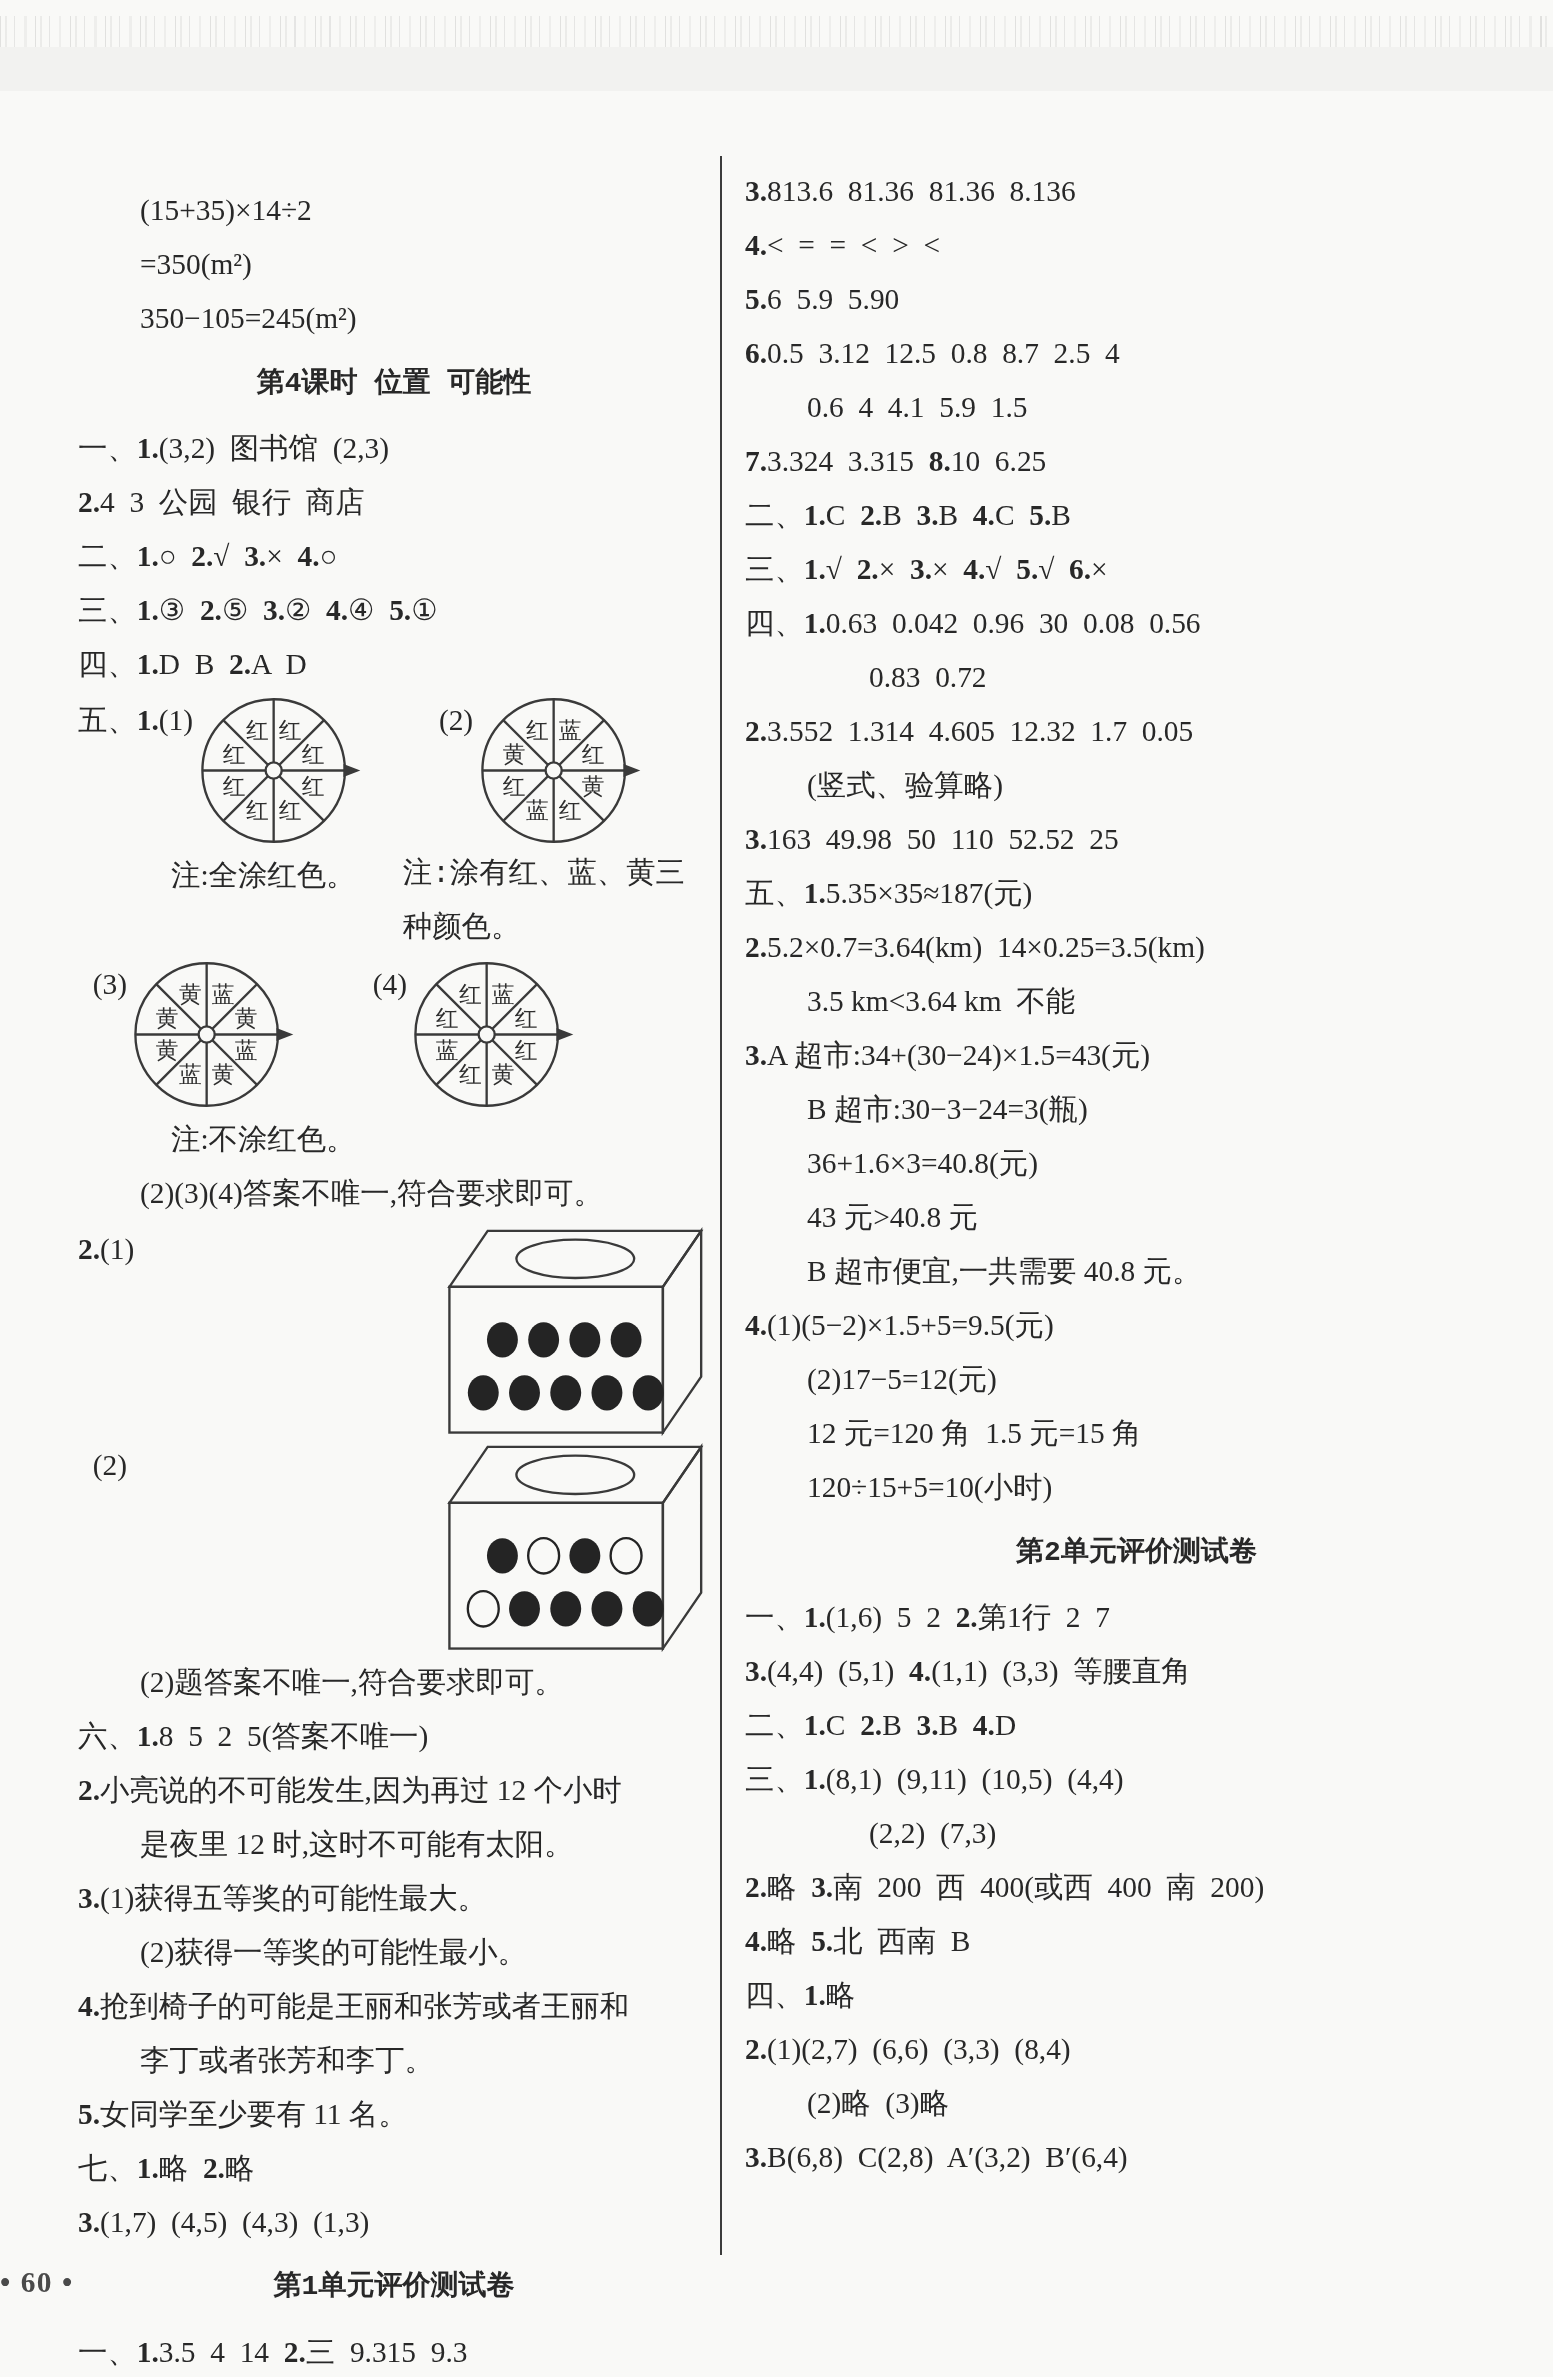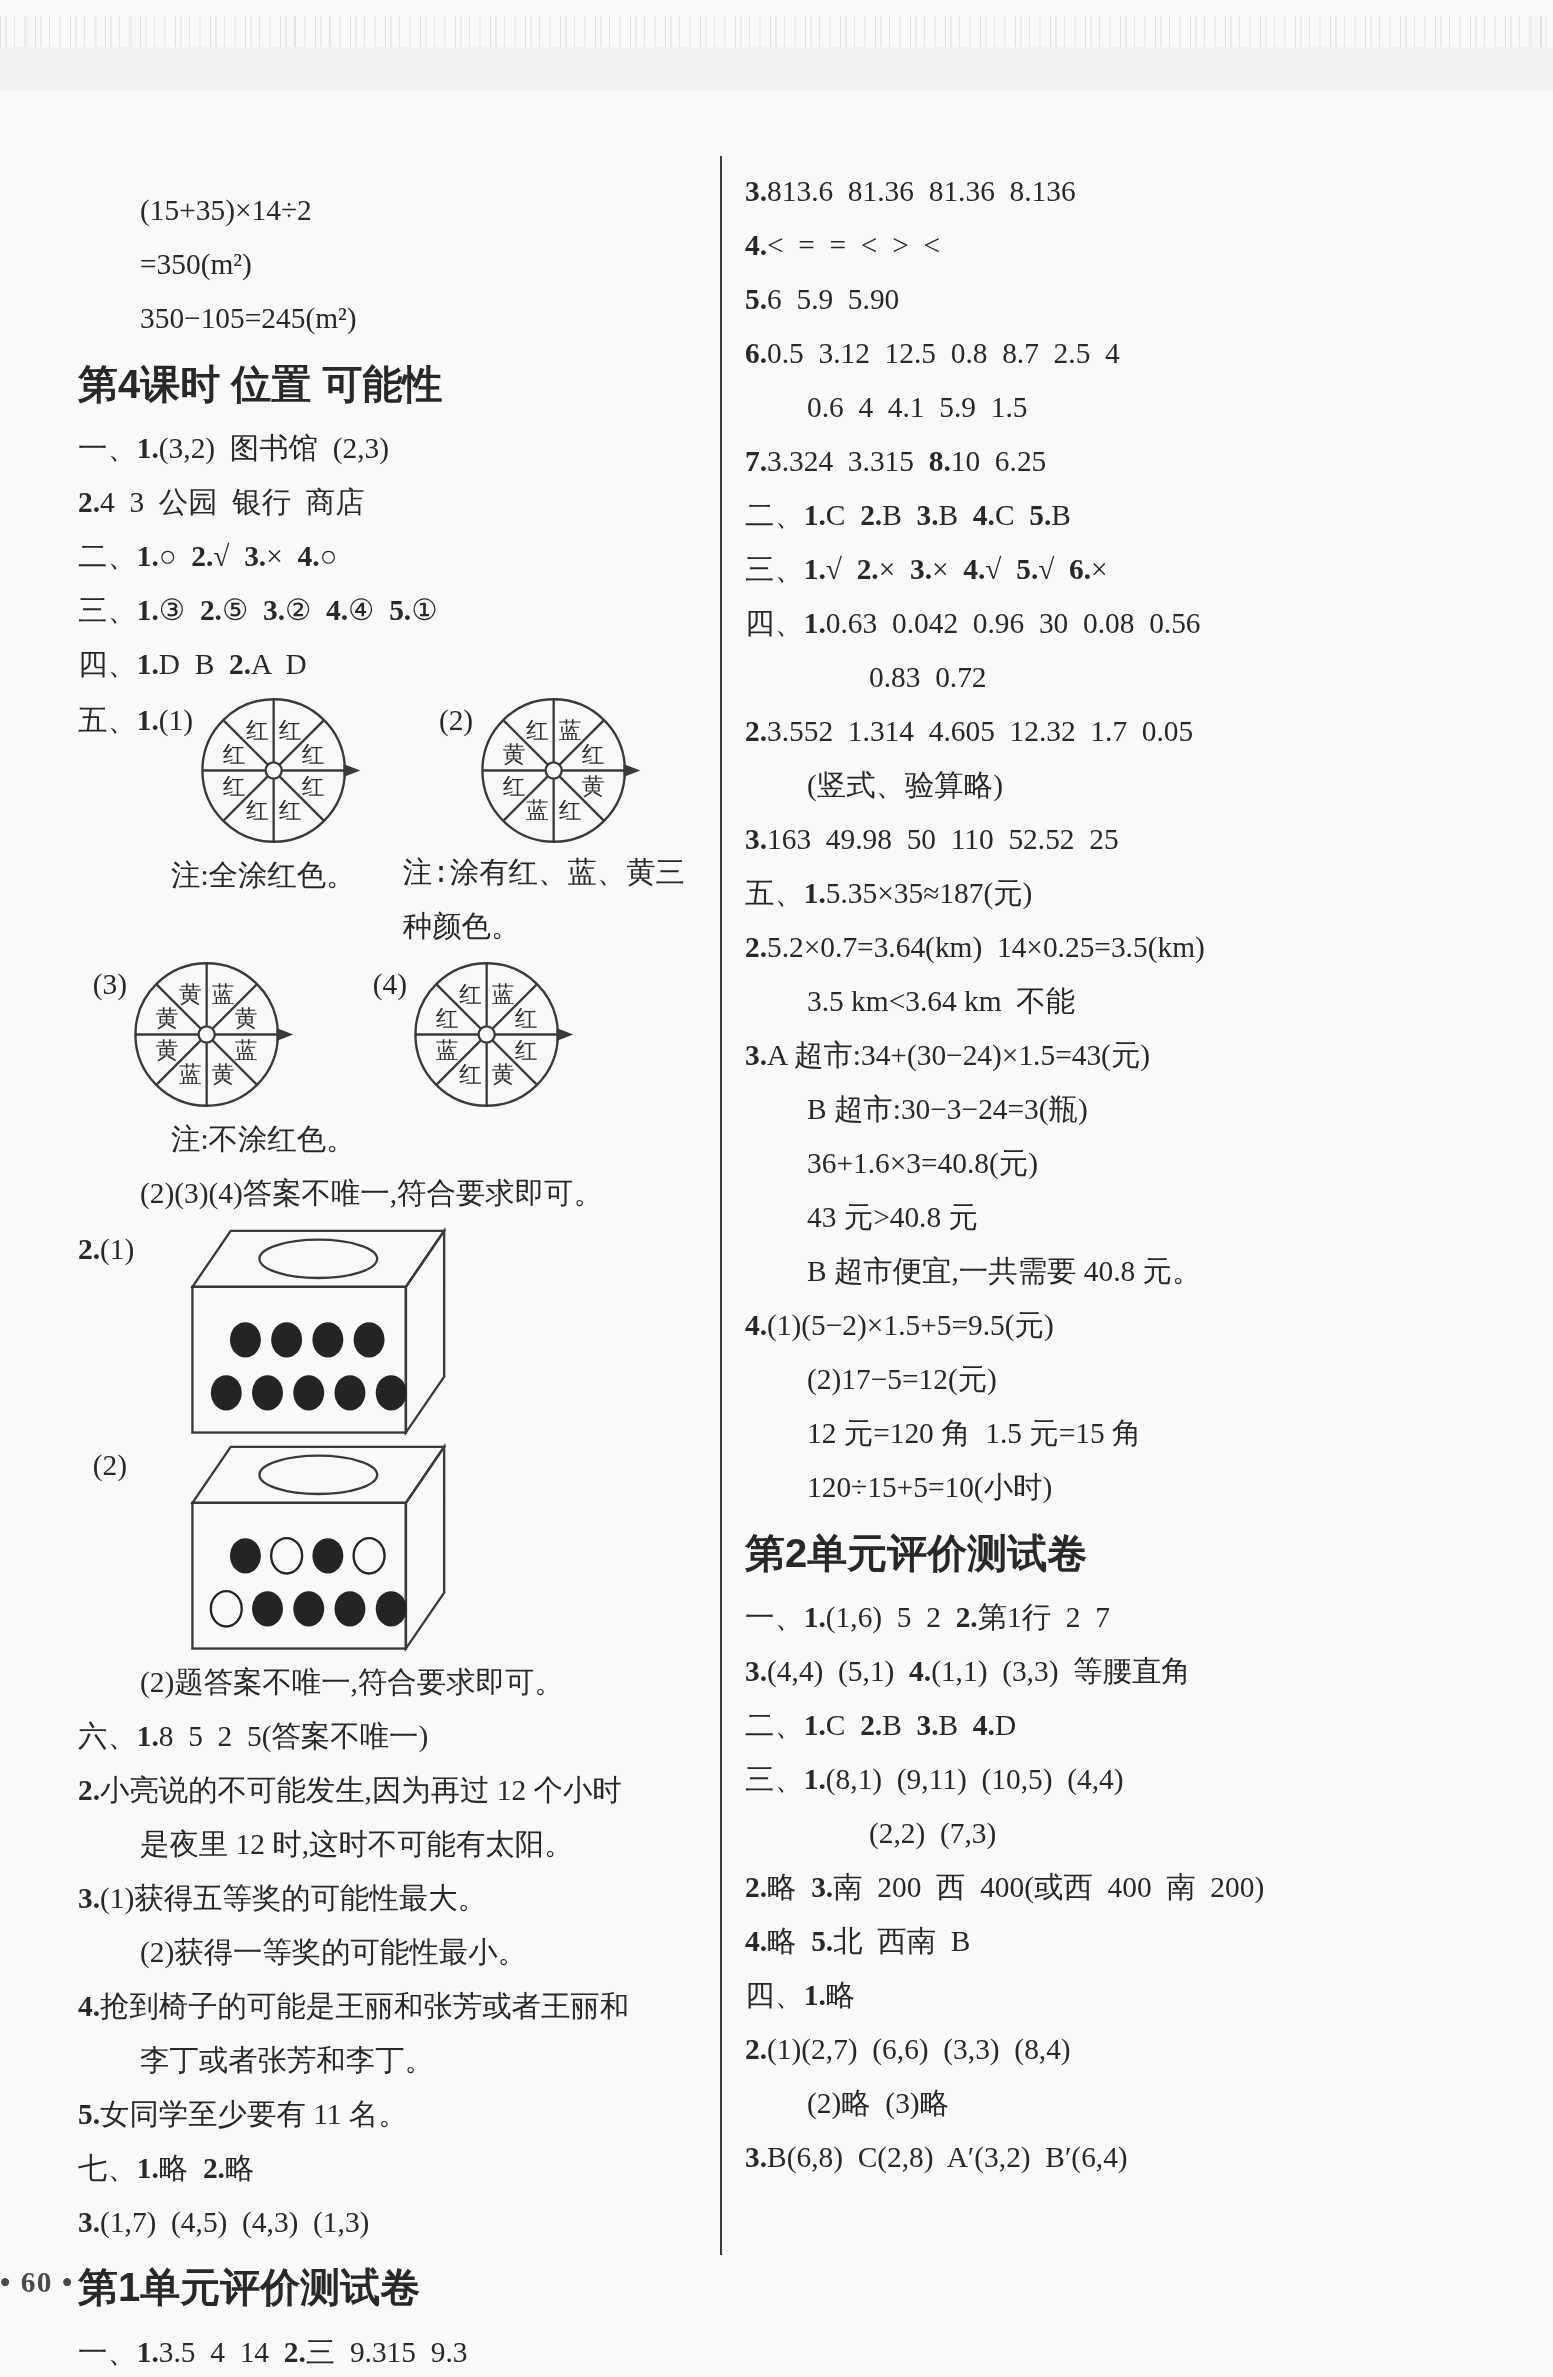--- a/index.html
+++ b/index.html
@@ -15,32 +15,32 @@
   .top-noise2{position:absolute;top:47px;left:0;width:1554px;height:44px;
     background:rgba(120,120,120,.05);}
   .divider{position:absolute;left:720px;top:156px;width:1.5px;height:2099px;background:#3c3c3c;}
   .col{position:absolute;}
   .col-left{left:78px;top:183px;width:632px;}
   .col-right{left:745px;top:164px;width:783px;}
   .line{font-size:29.4px;line-height:54px;white-space:pre-wrap;}
   .ind1{padding-left:62px;}
   .ind2{padding-left:124px;}
   b{font-weight:700;}
-  .heading{font-family:Liberation Sans, sans-serif;font-weight:700;
-           font-size:40px;text-align:left;line-height:54px;margin:11.8px 0 10.3px;}
+  .heading{font-family:Liberation Mono, monospace;font-weight:700;
+           font-size:28px;text-align:center;line-height:54px;margin:11.8px 0 10.3px;}
   .srow{display:flex;align-items:flex-start;margin:1.5px 0 0;}
   .slead{font-size:29.4px;line-height:54px;white-space:pre;}
   .srow svg{margin:0 4.4px;}
   .sgap{margin-left:71px;}
   .crow{display:flex;}
   .cap{font-size:29.4px;line-height:54px;}
   .cap-a{margin-left:93px;width:243px;}
   .cap-b{width:322px;font-family:Liberation Mono, monospace;}
   .capline{padding-left:93px;}
-  .brow{display:flex;align-items:flex-start;margin:1.5px 0;}
+  .brow{display:flex;align-items:flex-start;margin:1.5px 0;justify-content:space-between;}
   .blead{font-size:29.4px;line-height:54px;white-space:pre;width:110px;flex:none;}
   .page-num{position:absolute;top:2266px;left:0;width:100%;text-align:left;
             font-size:29.4px;font-weight:700;color:#4a4a4a;letter-spacing:1.5px;}
   svg .ink{stroke:#3a3a3a;fill:none;stroke-width:3.2;}
   svg text{font-family:"Liberation Serif","DejaVu Serif",serif;}
 </style>
 </head>
 <body>
 
 <div class="page">

